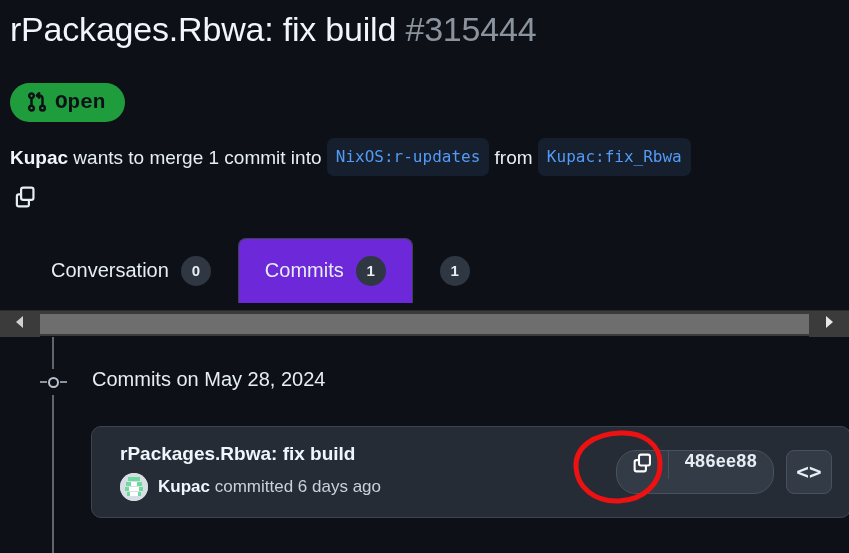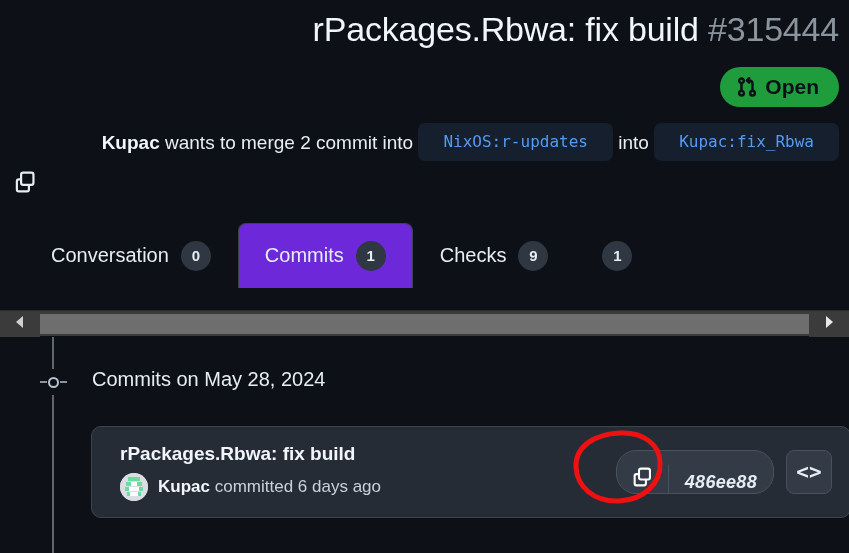--- a/index.html
+++ b/index.html
@@ -13,39 +13,39 @@
   body {
     background: #0d1117;
     color: #e6edf3;
     font-family: "Liberation Sans", sans-serif;
     position: relative;
   }
 
   
   .pr-header {
     padding: 8px 10px 0 10px;
-    text-align: right;
   }
 
   .pr-title {
     font-size: 34px;
     line-height: 1.25;
     font-weight: 400;
     color: #f0f6fc;
     white-space: nowrap;
     letter-spacing: -0.2px;
   }
   .pr-number {
     color: #8b949e;
     font-weight: 400;
   }
 
   
   .state-row {
-    margin-top: 16px;
+    margin-top: 32px;
+    font-family: Liberation Mono, monospace;
   }
   .state-badge {
     display: inline-flex;
     align-items: center;
     gap: 7px;
     background: #1f9d3d;
     color: #0d1117;
     border-radius: 24px;
     padding: 8px 20px 8px 16px;
     font-size: 21px;
@@ -61,21 +61,21 @@
     color: #e6edf3;
     white-space: nowrap;
   }
   .merge-line .user { font-weight: 700; color: #f0f6fc; }
   .branch-chip {
     display: inline-block;
     background: #151f2e;
     color: #539bf5;
     font-family: "DejaVu Sans Mono", "Liberation Mono", monospace;
     font-size: 16px;
-    padding: 4px 25px;
+    padding: 4px 9px;
     border-radius: 7px;
     vertical-align: 2px;
   }
 
   .copy-branch-row {
     margin-top: 8px;
     padding-left: 2px;
   }
   .icon-copy-plain { display: block; }
 
@@ -259,27 +259,26 @@
     background: #d8dde3;
   }
 
   .commit-right {
     display: flex;
     align-items: center;
     gap: 12px;
   }
   .sha-group {
     display: flex;
-    align-items: flex-end;
+    align-items: flex-start;
     border: 1px solid #4a515c;
     border-radius: 20px;
     overflow: hidden;
     background: #333b47;
     height: 44px;
-    font-style: italic;
   }
   .sha-copy-btn {
     width: 52px;
     display: flex;
     align-items: center;
     justify-content: center;
     border-right: 1px solid #4a515c;
   }
   .sha-text {
     display: flex;
@@ -336,21 +335,21 @@
           <path d="M4 5.2 L4 10.8" stroke-linecap="round"></path>
           <path d="M12 10.8 L12 5.6 Q12 3.2 9.6 3.2 L8 3.2" stroke-linecap="round"></path>
           <path d="M9.6 1.6 L8 3.2 L9.6 4.8" stroke-linecap="round" stroke-linejoin="round" fill="none"></path>
         </svg>
       </span>
       <span>Open</span>
     </span>
   </div>
 
   <div class="merge-line">
-    <span class="user">Kupac</span><span> wants to merge 2 commit into </span><span class="branch-chip">NixOS:r-updates</span><span> into </span><span class="branch-chip">Kupac:fix_Rbwa</span>
+    <span class="user">Kupac</span><span> wants to merge 1 commit into </span><span class="branch-chip">NixOS:r-updates</span><span> from </span><span class="branch-chip">Kupac:fix_Rbwa</span>
   </div>
 
   <div class="copy-branch-row">
     <span>
       <svg class="icon-copy-plain" width="26" height="26" viewBox="0 0 16 16" fill="none" stroke="#e6edf3" stroke-width="1.35">
         <rect x="5.6" y="2.2" width="7.6" height="7.6" rx="1.3"></rect>
         <path d="M10.4 10.1 L10.4 12.6 Q10.4 13.8 9.2 13.8 L4.2 13.8 Q3 13.8 3 12.6 L3 7.6 Q3 6.4 4.2 6.4 L5.3 6.4" stroke-linecap="round"></path>
       </svg>
     </span>
   </div>
@@ -362,24 +361,20 @@
     <div class="tab">
       <span>Conversation</span>
       <span class="tab-count">0</span>
     </div>
 
     <div class="tab active">
       <span>Commits</span>
       <span class="tab-count">1</span>
     </div>
 
-    <div class="tab">
-      <span>Checks</span>
-      <span class="tab-count">9</span>
-    </div>
 
     <div class="tab">
       <span class="tab-count">1</span>
     </div>
 
   </div>
 </div>
 
 <div class="hscrollbar">
   <div class="sb-btn">

